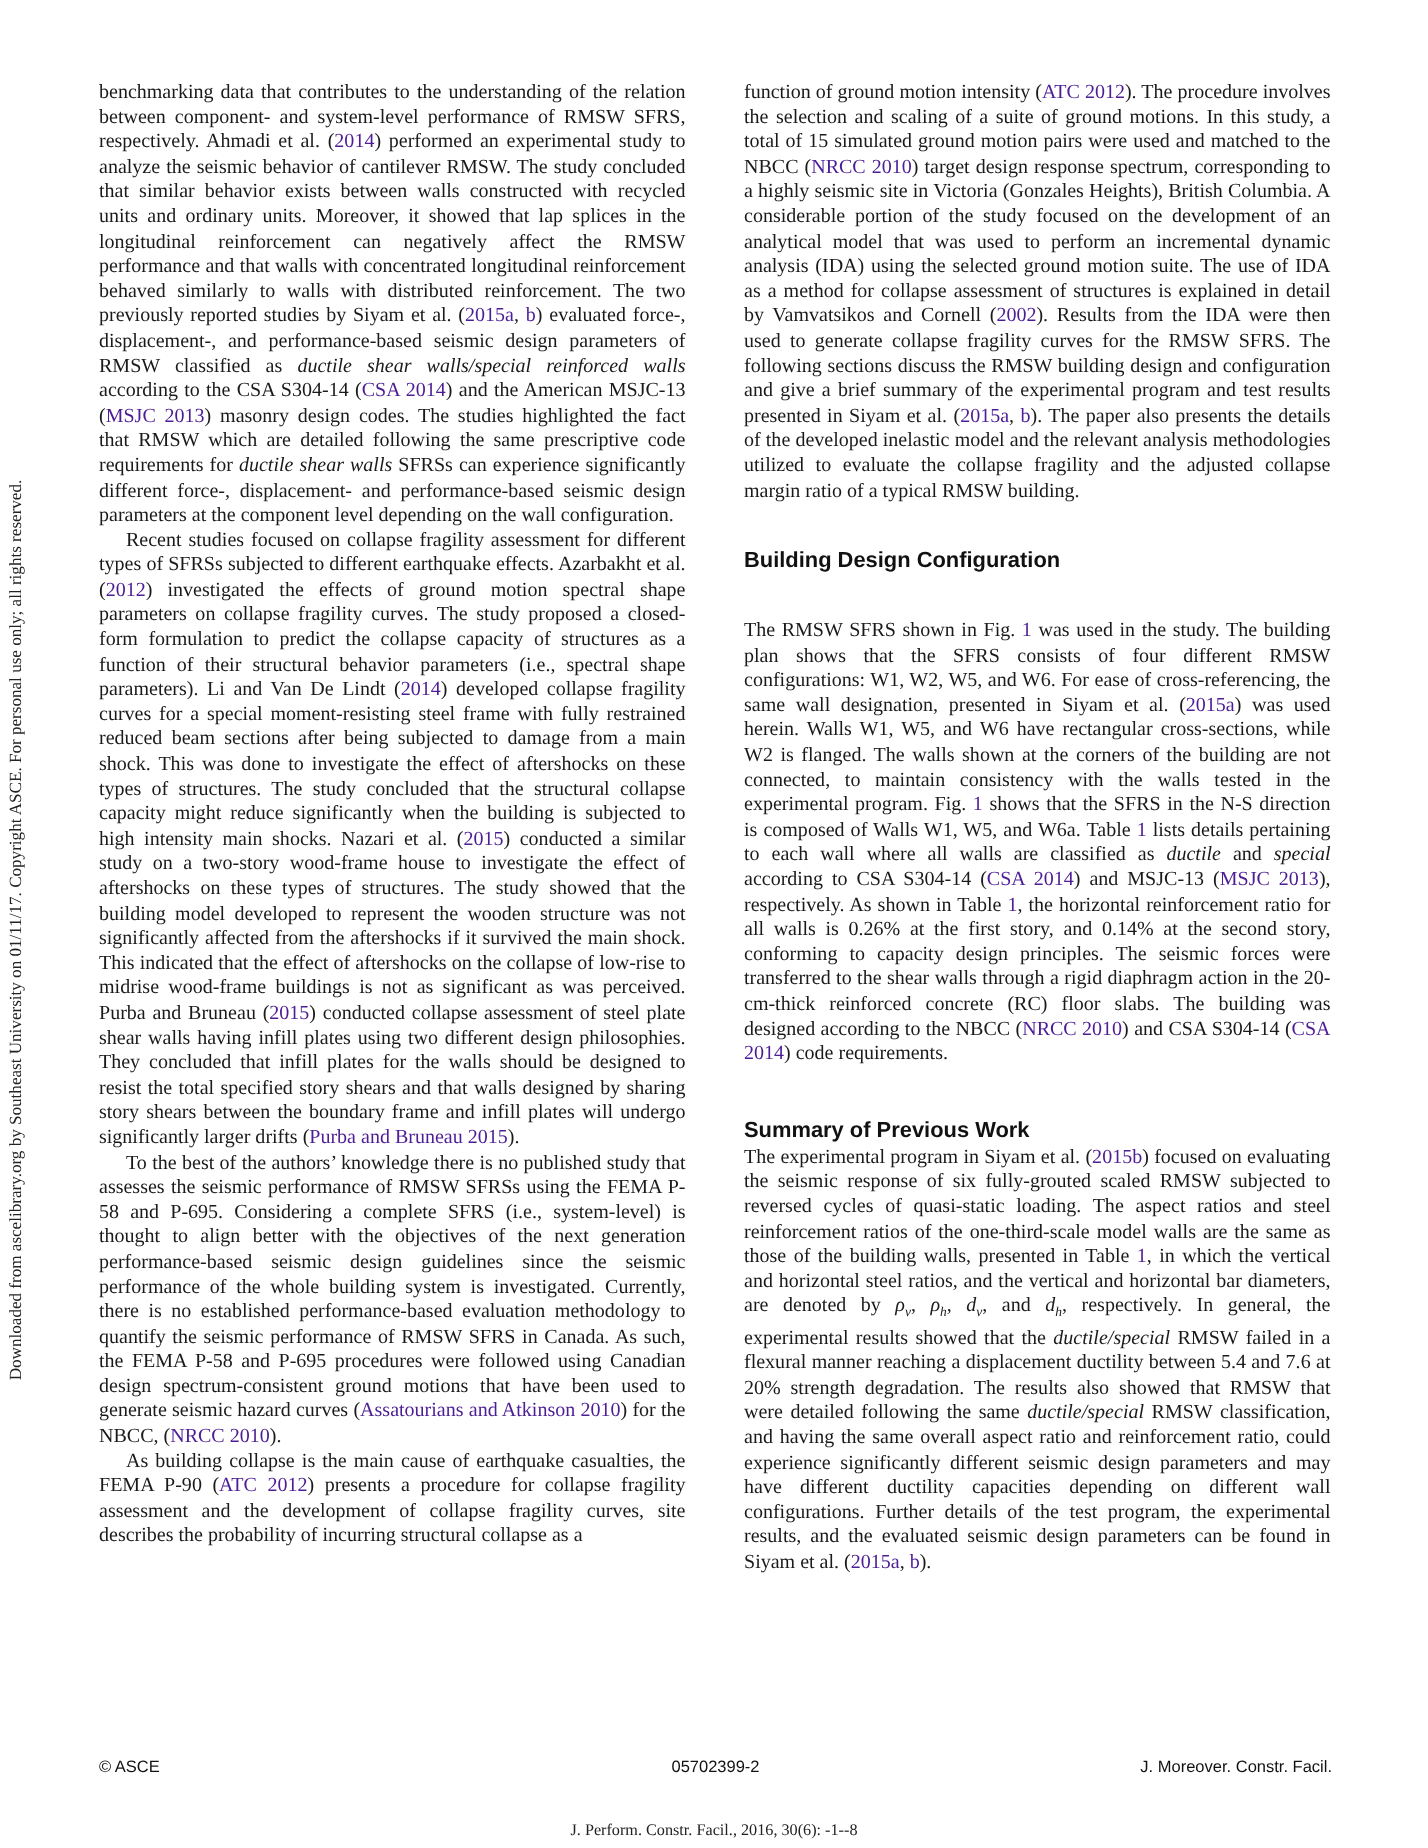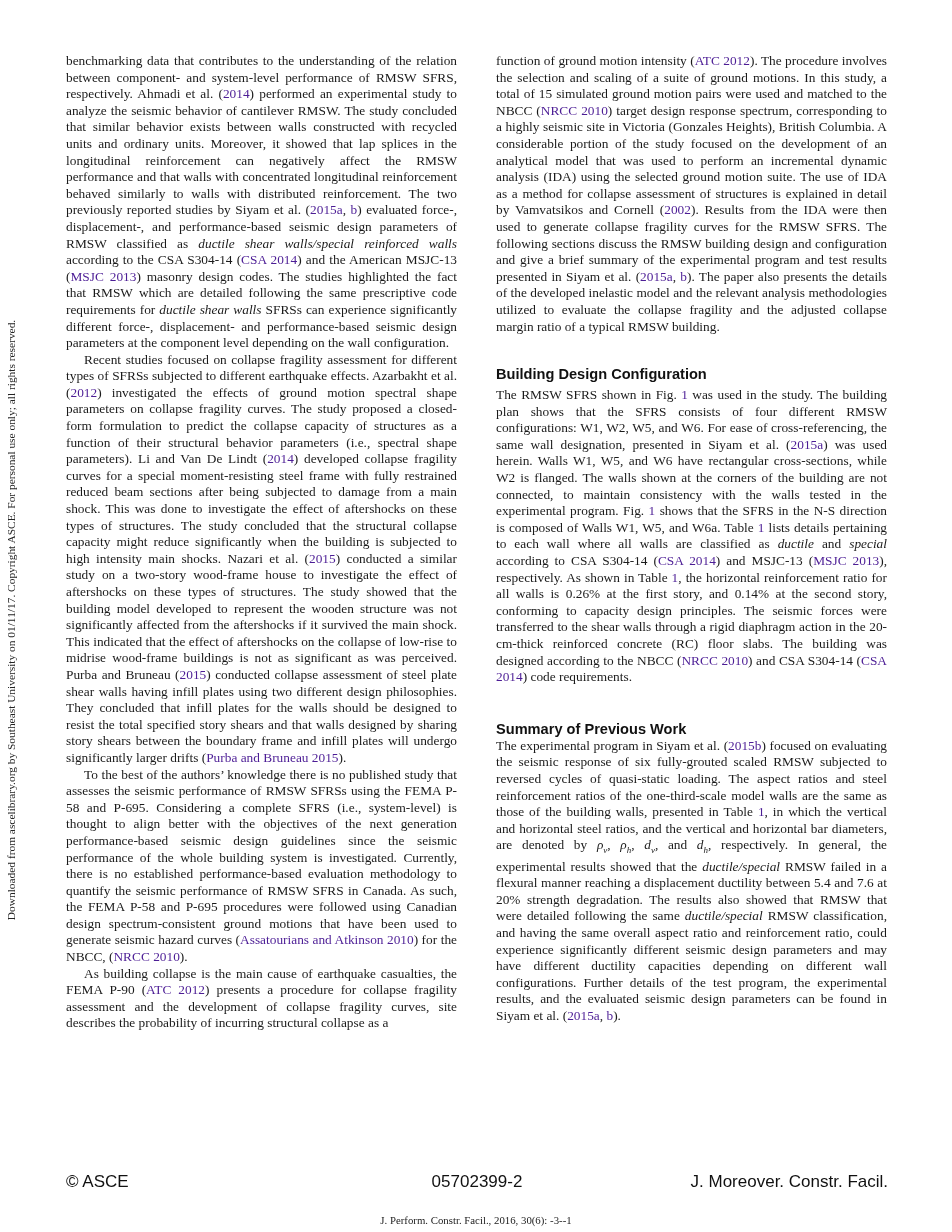--- a/index.html
+++ b/index.html
@@ -12,33 +12,33 @@
   .col-left { left: 66px; }
   .col-right { left: 496px; }
   .col p { margin: 0; }
   .col p.indent { text-indent: 18px; }
   a.ref, span.ref { color: #4c1d95; text-decoration: none; cursor: pointer; }
   em { }
   .heading {
     font-family: "Liberation Sans", sans-serif; font-weight: bold; font-size: 14.6px;
     line-height: 18px; margin: 0; color: #111;
   }
-  .h1 { margin-top: 30px; margin-bottom: 4px; }
+  .h1 { margin-top: 30px; margin-bottom: 29px; }
   .h2 { margin-top: 34px; }
   .sidebar {
     position: absolute; left: 0; top: 0; width: 22px; height: 1232px;
   }
   .sidebar span {
     position: absolute; left: 11px; top: 620px; white-space: nowrap;
     font-family: "Liberation Serif", serif; font-size: 11.4px; color: #222;
     transform: translate(-50%, -50%) rotate(-90deg);
   }
   .footer {
     position: absolute; top: 1172px; left: 66px; width: 822px; height: 18px;
-    font-family: "Liberation Sans", sans-serif; font-size: 17px; color: #111;
+    font-family: "Liberation Sans", sans-serif; font-size: 11px; color: #111;
   }
   .footer .f-left { position: absolute; left: 0; }
   .footer .f-center { position: absolute; left: 50%; transform: translateX(-50%); }
   .footer .f-right { position: absolute; right: 0; }
   .citation {
     position: absolute; top: 1214px; left: 0; width: 952px; text-align: center;
     font-family: "Liberation Serif", serif; font-size: 10.8px; color: #222;
   }
   sub { font-size: 9px; }
   i.m { font-style: italic; }
@@ -71,13 +71,13 @@
 
   <p><span>The experimental program in Siyam et al. (</span><a class="ref">2015b</a><span>) focused on evaluating the seismic response of six fully-grouted scaled RMSW subjected to reversed cycles of quasi-static loading. The aspect ratios and steel reinforcement ratios of the one-third-scale model walls are the same as those of the building walls, presented in Table </span><a class="ref">1</a><span>, in which the vertical and horizontal steel ratios, and the vertical and horizontal bar diameters, are denoted by </span><i class="m">ρ</i><sub><i class="m">v</i></sub><span>, </span><i class="m">ρ</i><sub><i class="m">h</i></sub><span>, </span><i class="m">d</i><sub><i class="m">v</i></sub><span>, and </span><i class="m">d</i><sub><i class="m">h</i></sub><span>, respectively. In general, the experimental results showed that the </span><em>ductile/special</em><span> RMSW failed in a flexural manner reaching a displacement ductility between 5.4 and 7.6 at 20% strength degradation. The results also showed that RMSW that were detailed following the same </span><em>ductile/special</em><span> RMSW classification, and having the same overall aspect ratio and reinforcement ratio, could experience significantly different seismic design parameters and may have different ductility capacities depending on different wall configurations. Further details of the test program, the experimental results, and the evaluated seismic design parameters can be found in Siyam et al. (</span><a class="ref">2015a</a><span>, </span><a class="ref">b</a><span>).</span></p>
 </div>
 
 <div class="footer">
   <span class="f-left">© ASCE</span>
   <span class="f-center">05702399-2</span>
   <span class="f-right">J. Moreover. Constr. Facil.</span>
 </div>
 
-<div class="citation">J. Perform. Constr. Facil., 2016, 30(6): -3--1</div>
+<div class="citation">J. Perform. Constr. Facil., 2016, 30(6): -1--8</div>
 
 </body></html>

